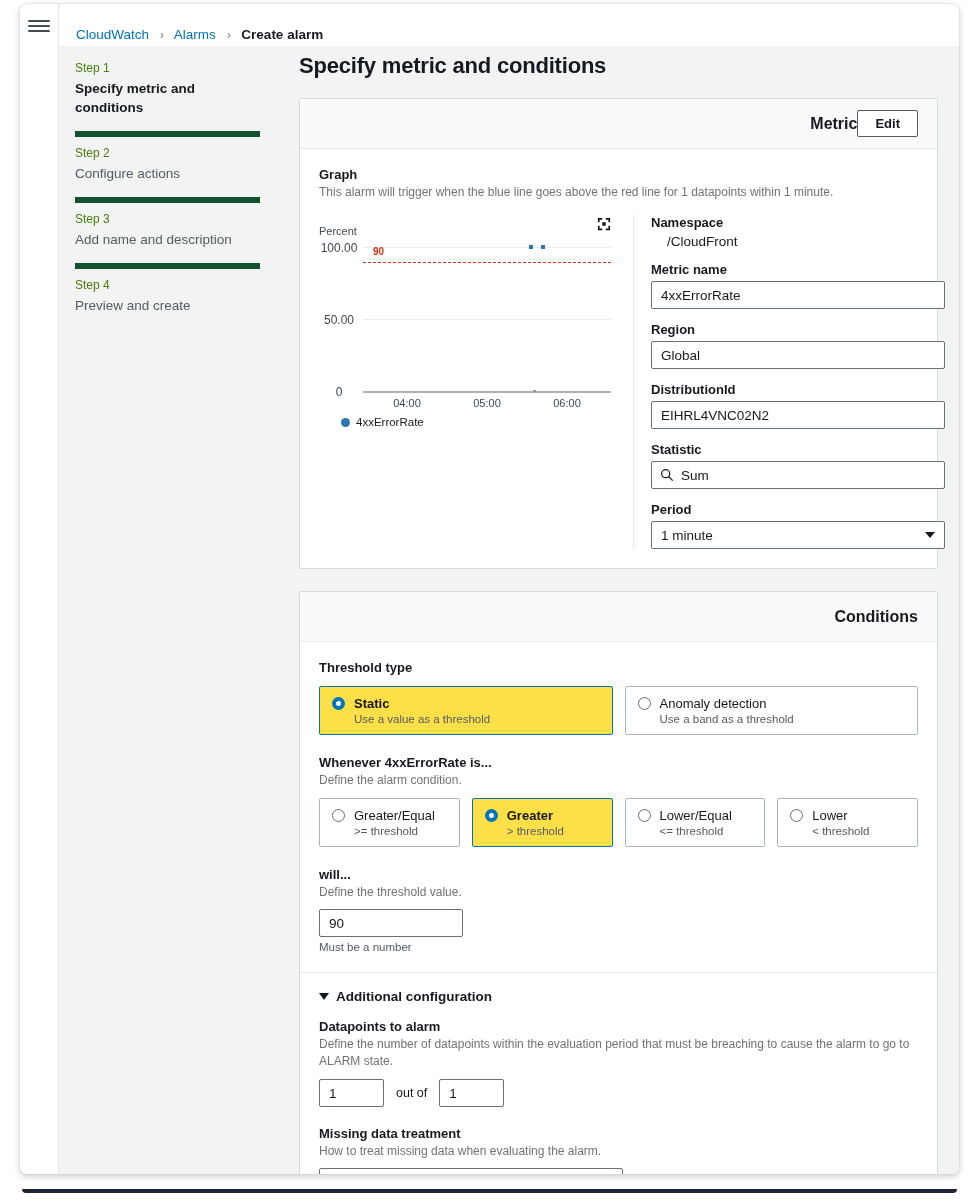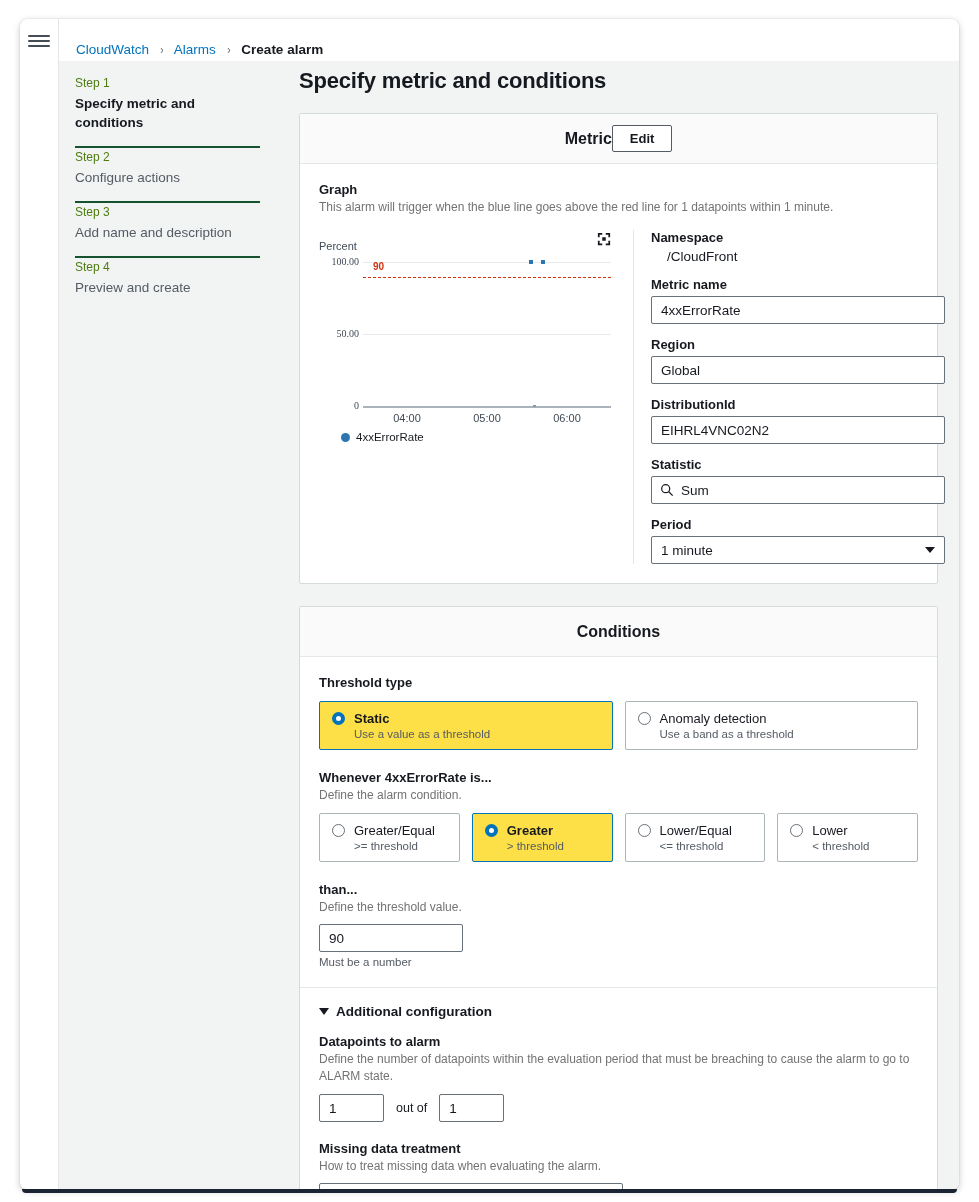--- a/index.html
+++ b/index.html
@@ -5,21 +5,21 @@
   * { box-sizing: border-box; }
   html, body {
     margin: 0; padding: 0;
     width: 979px; height: 1202px;
     background: #ffffff;
     font-family: "Liberation Sans", sans-serif;
     -webkit-font-smoothing: antialiased;
   }
   .app-window {
     position: absolute;
-    left: 20px; top: 19px;
+    left: 20px; top: 4px;
     width: 939px; height: 1170px;
     background: #ffffff;
     border-radius: 8px 8px 6px 6px;
     box-shadow: 0 2px 7px rgba(0,0,0,0.22), 0 0 1px rgba(0,0,0,0.3);
     overflow: hidden;
   }
   .window-bottom-bar {
     position: absolute; left: 22px; bottom: 9px;
     width: 935px; height: 4px;
     background: #1b2433; border-radius: 0 0 6px 6px;
@@ -56,21 +56,21 @@
   .crumb-current { color: #16191f; font-weight: bold; }
 
   
   .stepnav {
     position: absolute; left: 39px; top: 42px;
     width: 219px; height: 1128px;
     background: #f2f3f3;
     padding: 6px 18px 0 16px;
   }
   .step { padding: 8px 0 14px 0; }
-  .step + .step { border-top: 2px solid #14532d; padding-top: 1px; }
+  .step + .step { border-top: 6px solid #14532d; padding-top: 8px; }
   .step-num { font-size: 12px; color: #4d7c0f; line-height: 17px; }
   .step-title { font-size: 13.5px; color: #16191f; line-height: 19px; margin-top: 2px; }
   .step.active .step-title { font-weight: bold; }
   .step:not(.active) .step-title { color: #545b64; }
 
   
   .content {
     position: absolute; left: 258px; top: 42px;
     width: 681px; height: 1128px;
     background: #f2f3f3;
@@ -84,21 +84,21 @@
   .card {
     background: #ffffff;
     border: 1px solid #d5dbdb;
     border-radius: 2px;
     margin-bottom: 22px;
   }
   .card-header {
     height: 50px; padding: 0 19px;
     border-bottom: 1px solid #e4e6e8;
     background: #fafafa;
-    display: flex; align-items: center; justify-content: center;
+    display: flex; align-items: center; justify-content: flex-end;
   }
   .card-header h2 { font-size: 16px; font-weight: bold; color: #16191f; margin: 0; }
   .btn-edit {
     border: 1px solid #545b64; background: #ffffff;
     color: #16191f; font-size: 13px; font-weight: bold;
     padding: 5px 17px; border-radius: 2px; cursor: pointer;
     font-family: "Liberation Sans", sans-serif;
   }
   .card-body { padding: 17px 19px 19px 19px; }
   .field-label { font-size: 13px; font-weight: bold; color: #16191f; line-height: 18px; }
@@ -110,21 +110,21 @@
   .meta-col {
     width: 322px; border-left: 1px solid #e4e6e8;
     padding-left: 17px;
   }
   .expand-icon {
     position: absolute; right: 22px; top: 2px;
     width: 14px; height: 14px; cursor: pointer;
   }
   .chart { position: relative; width: 300px; height: 185px; margin-top: 12px; }
   .y-unit { position: absolute; left: 0; top: -2px; font-size: 11px; color: #3f4a55; }
-  .y-tick { position: absolute; left: 0; font-size: 10px; color: #3f4a55; text-align: right; width: 40px; font-family: Liberation Serif, serif; }
+  .y-tick { position: absolute; left: 0; font-size: 12px; color: #3f4a55; text-align: center; width: 40px; }
   .gridline { position: absolute; left: 44px; width: 248px; height: 1px; background: #e9ebed; }
   .axisline { position: absolute; left: 44px; width: 248px; height: 2px; background: #aab2bb; }
   .threshold-line {
     position: absolute; left: 44px; width: 248px; height: 0;
     border-top: 1.5px dashed #d13212;
   }
   .threshold-label {
     position: absolute; font-size: 10px; font-weight: bold; color: #d13212;
   }
   .dp { position: absolute; width: 4px; height: 4px; background: #2b76b0; }
@@ -384,21 +384,21 @@
               <div class="tile-main">
                 <span class="radio"></span>
                 <span class="tile-title">Lower</span>
               </div>
               <div class="tile-sub">&lt; threshold</div>
             </div>
           </div>
         </div>
 
         <div class="section-gap">
-          <div class="field-label">than...</div>
+          <div class="field-label">will...</div>
           <div class="field-desc">Define the threshold value.</div>
           <input class="inp" style="width: 144px; margin-top: 8px;" value="90">
           <div class="hint">Must be a number</div>
         </div>
 
         <div class="divider-row"></div>
 
         <div style="margin-top:16px;">
           <div class="addl-title">
             <span class="tri-down"></span>

